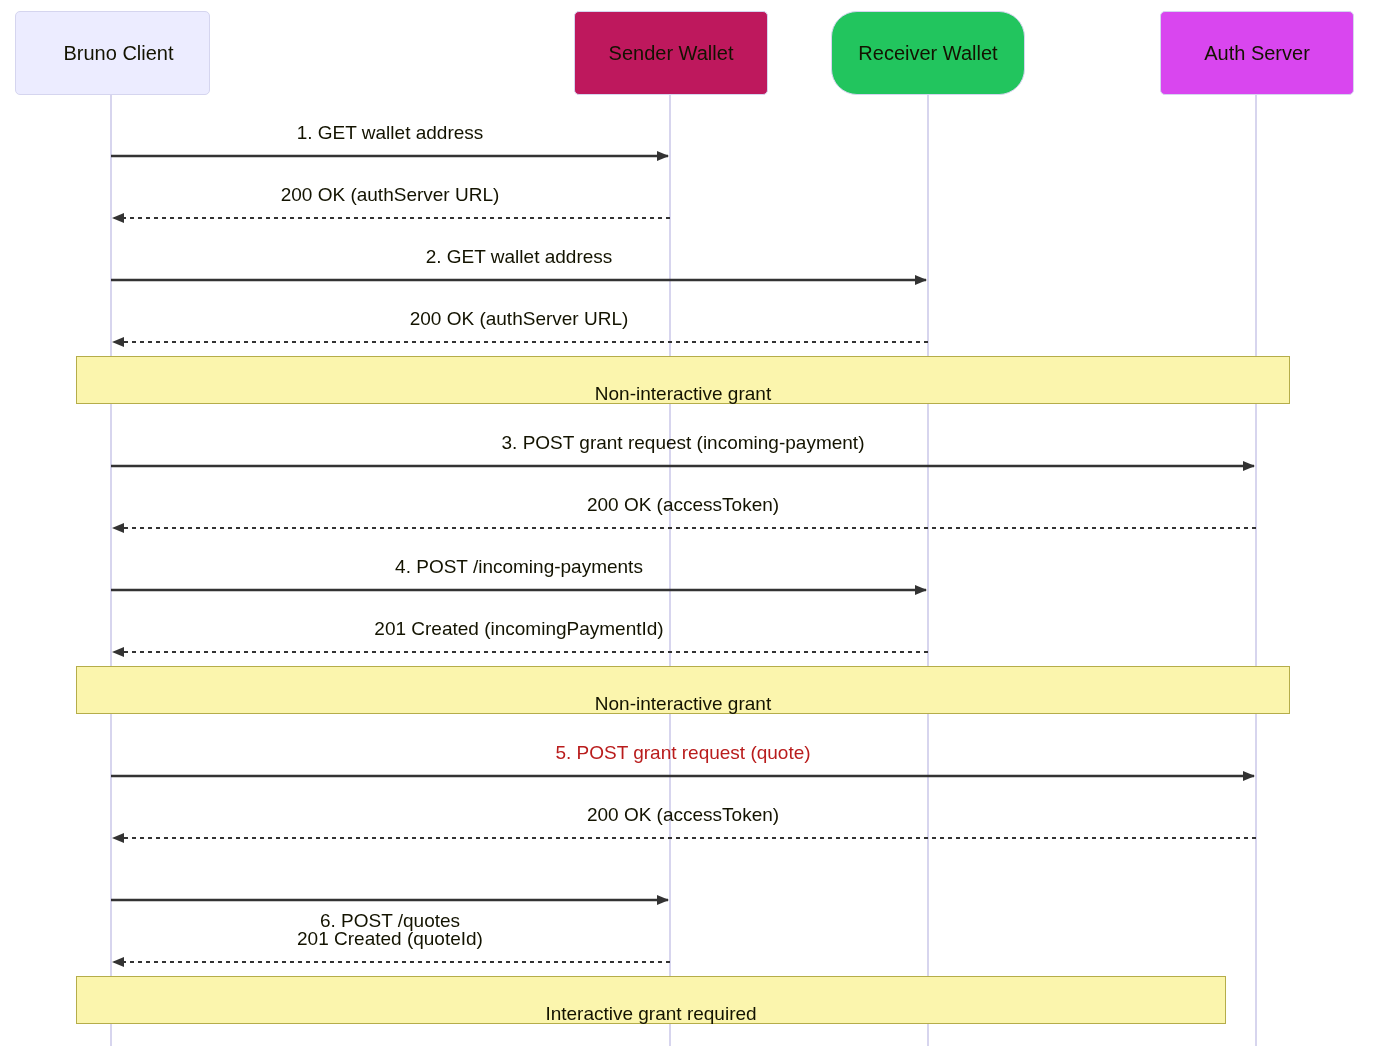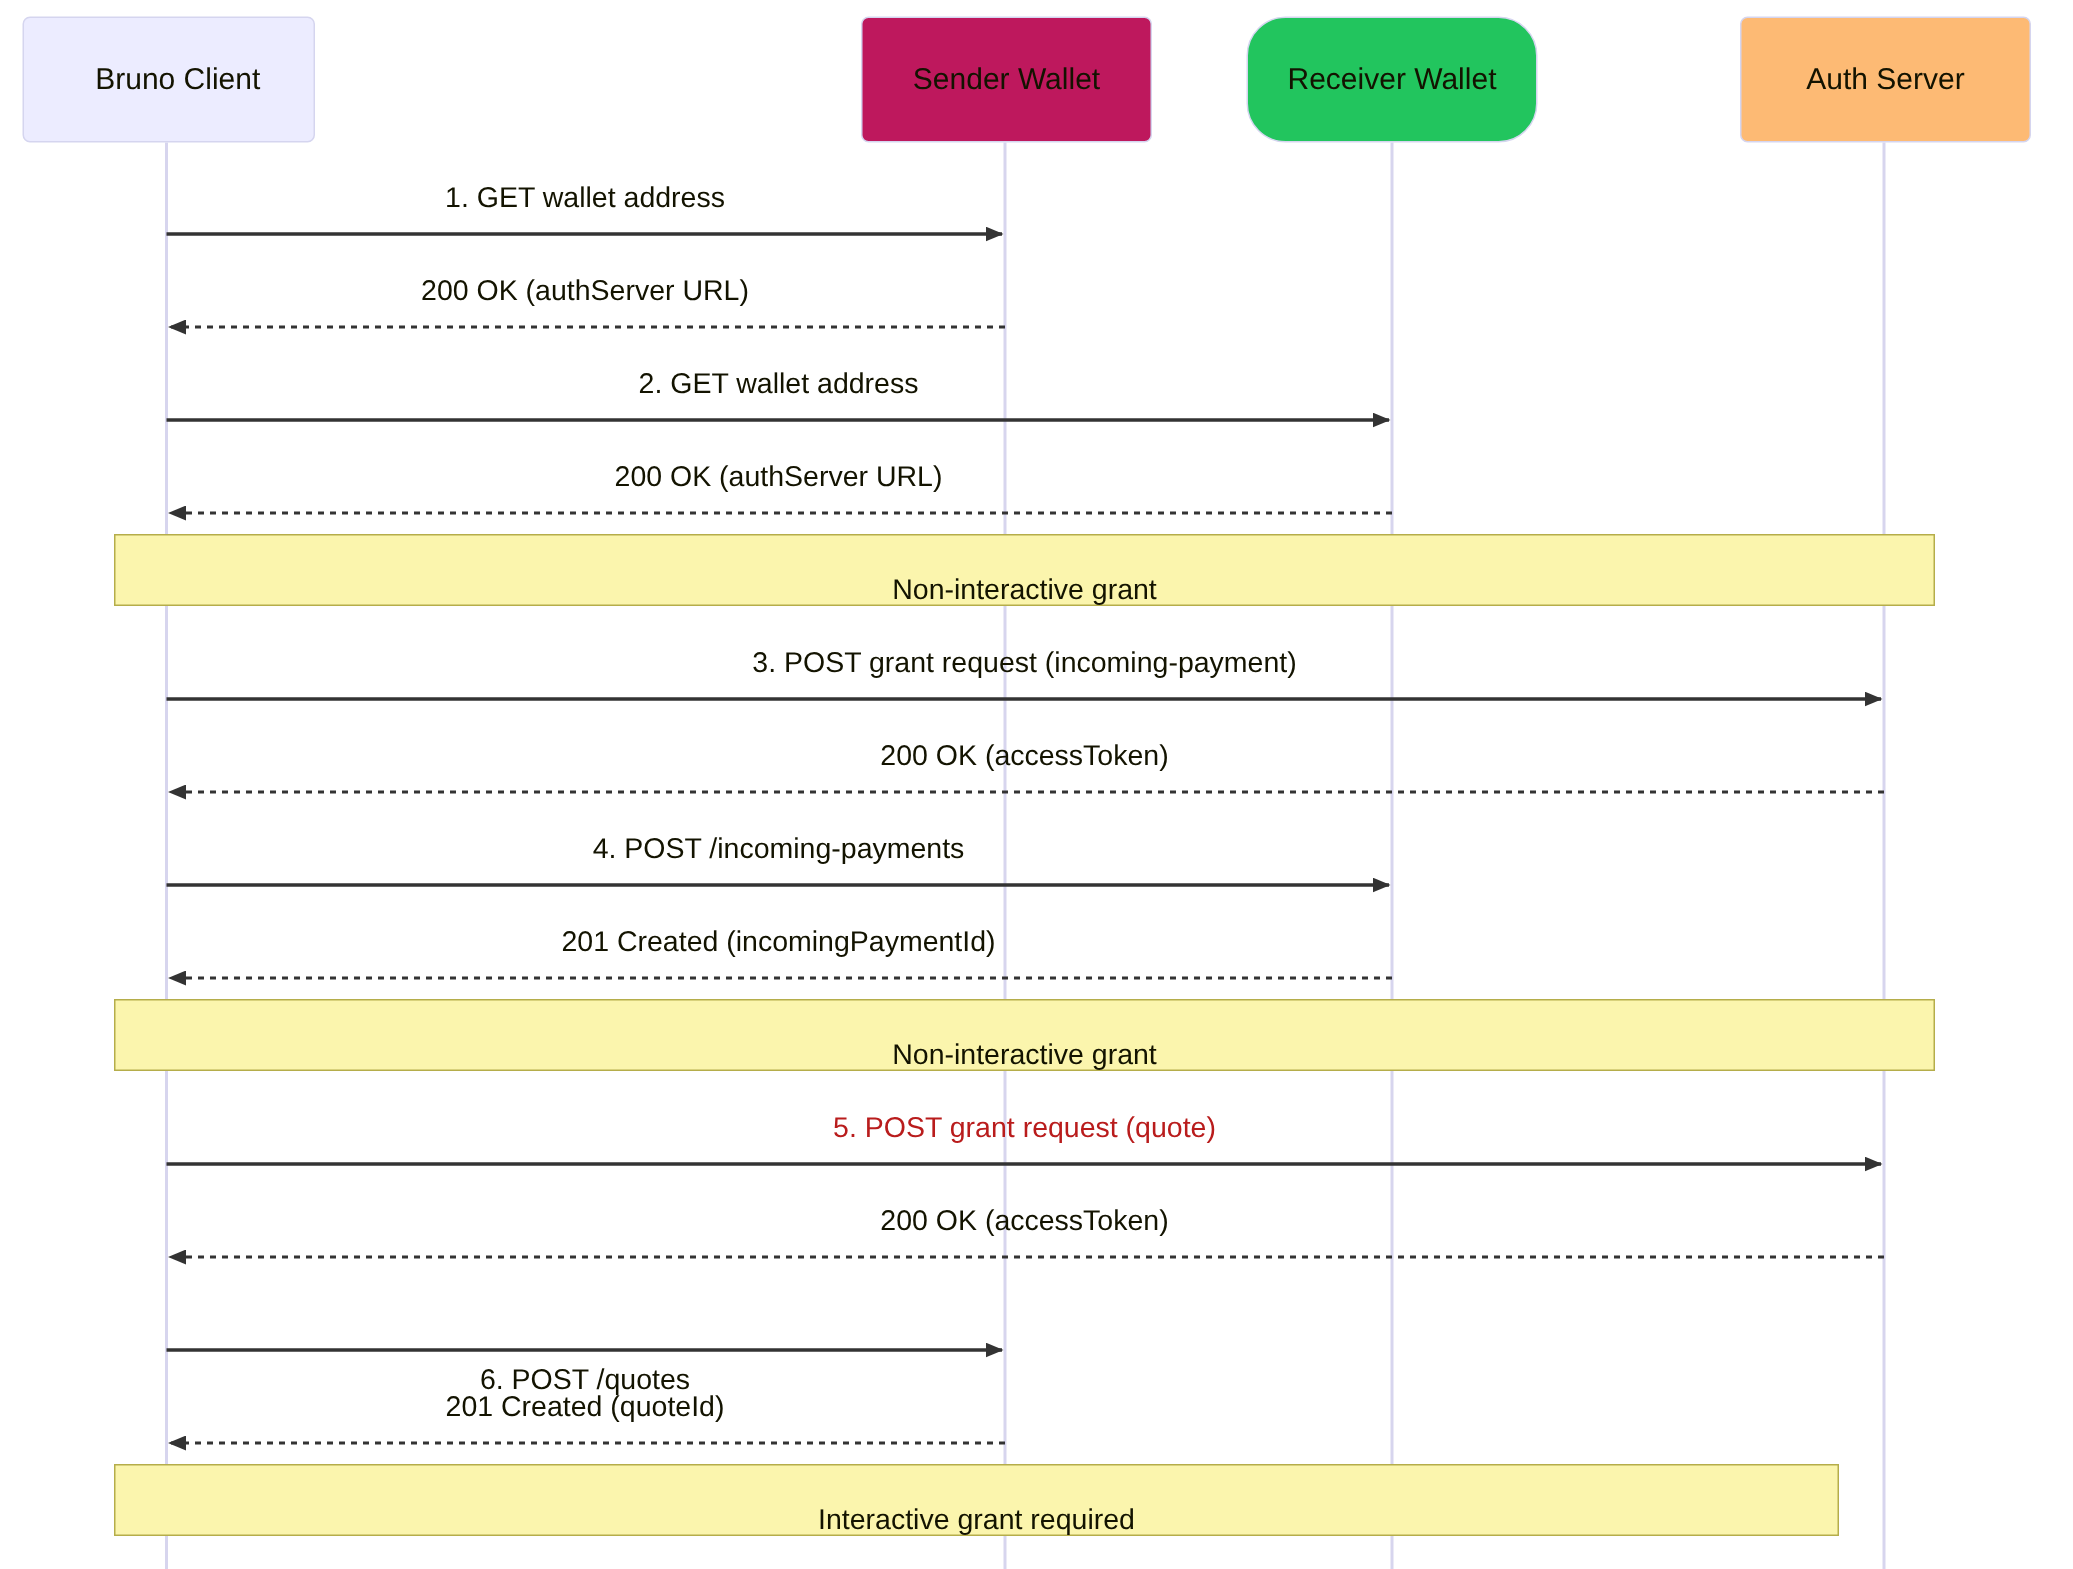--- a/index.html
+++ b/index.html
@@ -104,21 +104,21 @@
   <div id="participants-layer">
       <div class="participant-box" style="left: 15px; top: 11px; width: 195px; height: 84px; background: rgb(236, 236, 255); border-color: rgb(213, 213, 239); padding-left: 12px;">
         <span class="participant-label" style="color: rgb(19, 19, 0);">Bruno Client</span>
       </div>
       <div class="participant-box" style="left: 574px; top: 11px; width: 194px; height: 84px; background: #be185d; border-color: rgb(213, 213, 239);">
         <span class="participant-label" style="color: rgb(19, 19, 0);">Sender Wallet</span>
       </div>
       <div class="participant-box" style="left: 831px; top: 11px; width: 194px; height: 84px; background: #22c55e; border-color: rgb(213, 213, 239); border-radius: 26px;">
         <span class="participant-label" style="color: rgb(19, 19, 0);">Receiver Wallet</span>
       </div>
-      <div class="participant-box" style="left: 1160px; top: 11px; width: 194px; height: 84px; background: #fdba74; border-color: rgb(213, 213, 239);">
+      <div class="participant-box" style="left: 1160px; top: 11px; width: 194px; height: 84px; background: #d946ef; border-color: rgb(213, 213, 239);">
         <span class="participant-label" style="color: rgb(19, 19, 0);">Auth Server</span>
       </div>
     </div>
   <div id="notes-layer">
       <div class="note-box" style="left: 76px; top: 356px; width: 1214px; height: 48px; background: rgb(251, 245, 173); border-color: rgb(181, 173, 74);">
         <span class="note-label" style="color: rgb(19, 19, 0);">Non-interactive grant</span>
       </div>
       <div class="note-box" style="left: 76px; top: 666px; width: 1214px; height: 48px; background: rgb(251, 245, 173); border-color: rgb(181, 173, 74);">
         <span class="note-label" style="color: rgb(19, 19, 0);">Non-interactive grant</span>
       </div>

